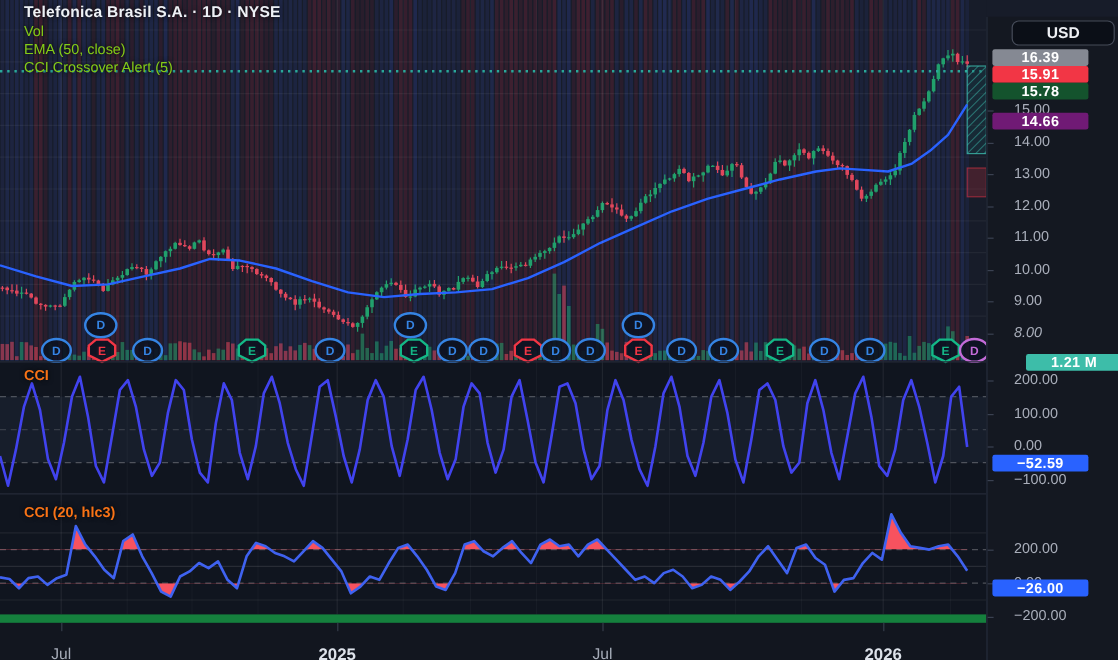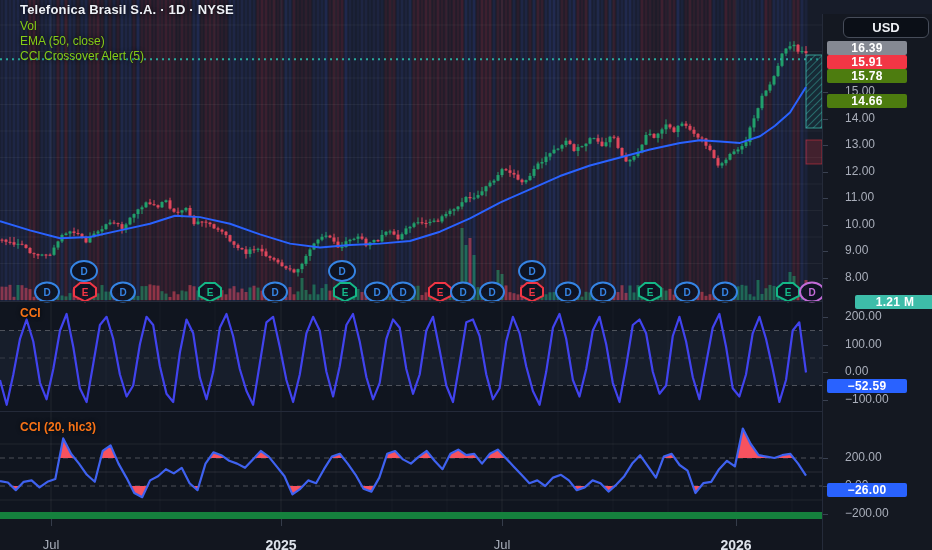--- a/index.html
+++ b/index.html
@@ -1033,26 +1033,26 @@
         <div class="tick" style="top: 123px;">13.00</div>
         <div class="tickmark" style="top: 131px;"></div>
         <div class="tick" style="top: 149.5px;">12.00</div>
         <div class="tickmark" style="top: 157.5px;"></div>
         <div class="tick" style="top: 176px;">11.00</div>
         <div class="tickmark" style="top: 184px;"></div>
         <div class="tick" style="top: 202.5px;">10.00</div>
         <div class="tickmark" style="top: 210.5px;"></div>
         <div class="tick" style="top: 229px;">9.00</div>
         <div class="tickmark" style="top: 237px;"></div>
-        <div class="tick" style="top: 255.5px;">8.00</div>
+        <div class="tick" style="top: 255.5px; font-style: italic;">8.00</div>
         <div class="tickmark" style="top: 263.5px;"></div>
         <div class="badge" style="top: 27px; background: rgb(133, 137, 147);">16.39</div>
         <div class="badge" style="top: 41px; background: rgb(242, 54, 69);">15.91</div>
-        <div class="badge" style="top: 55px; background: #4d7c0f;">15.78</div>
-        <div class="badge" style="top: 80.01px; background: #4d7c0f;">14.66</div>
+        <div class="badge" style="top: 55px; background: #14532d;">15.78</div>
+        <div class="badge" style="top: 80.01px; background: #701a75;">14.66</div>
         <div class="badge" style="top: 281px; background: rgb(61, 189, 169); margin-left: 28px;">1.21 M</div>
         <div class="tick" style="top: 295px;">200.00</div>
         <div class="tickmark" style="top: 303px;"></div>
         <div class="tick" style="top: 322.5px;">100.00</div>
         <div class="tickmark" style="top: 330.5px;"></div>
         <div class="tick" style="top: 350px;">0.00</div>
         <div class="tickmark" style="top: 358px;"></div>
         <div class="tick" style="top: 377.5px;">−100.00</div>
         <div class="tickmark" style="top: 385.5px;"></div>
         <div class="badge" style="top: 365.462px; background: rgb(41, 98, 255);">−52.59</div>

